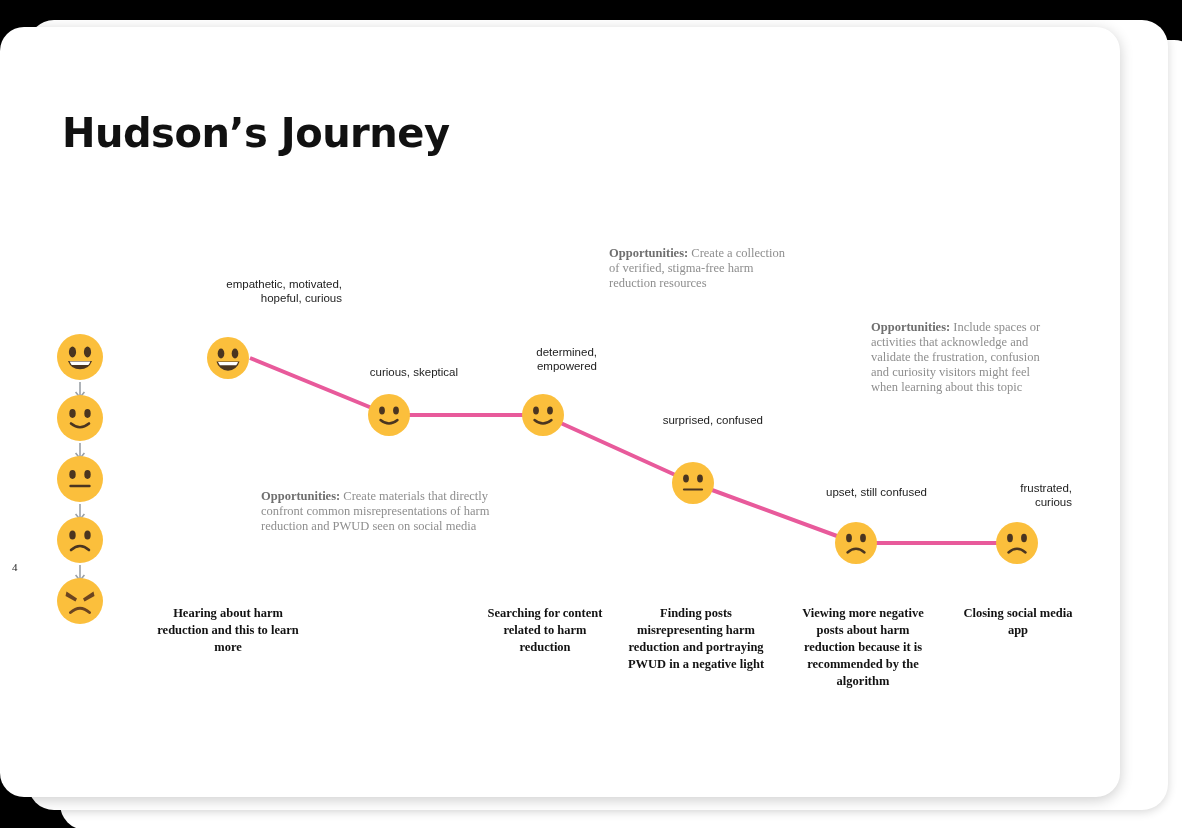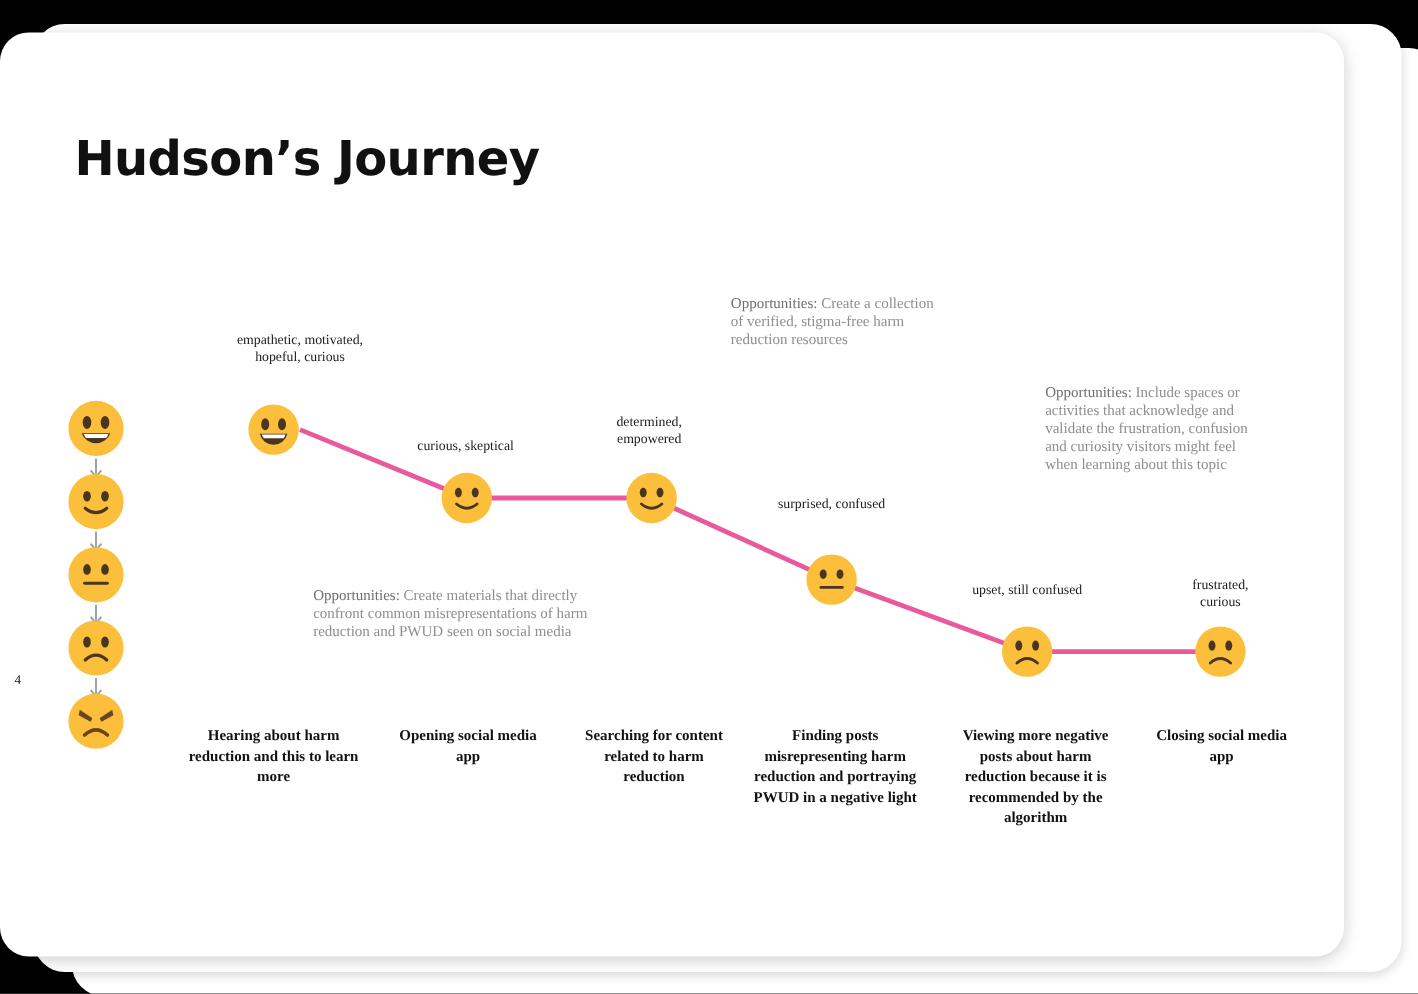--- a/index.html
+++ b/index.html
@@ -94,25 +94,25 @@
 
   
   .journey-node {
     position: absolute;
     width: 44px; height: 44px;
   }
 
   
   .emotion-label {
     position: absolute;
-    font-family: Liberation Serif, serif;
+    font-family: Liberation Sans, sans-serif;
     font-size: 11.5px;
     line-height: 14px;
     color: #1c1c1c;
-    text-align: center;
+    text-align: right;
     white-space: pre-line;
   }
 
   
   .stage-caption {
     position: absolute;
     font-family: "Liberation Serif", serif;
     font-weight: bold;
     font-size: 12.5px;
     line-height: 17px;
@@ -123,21 +123,21 @@
   
   .opportunity {
     position: absolute;
     font-family: "Liberation Serif", serif;
     font-size: 12.5px;
     line-height: 15px;
     color: #8e8e8e;
   }
   .opportunity b {
     color: #6f6f6f;
-    font-weight: normal;
+    font-weight: bold;
   }
 </style>
 </head>
 <body>
 
 <div class="card-shell" id="card-back-2"></div>
 <div class="card-shell" id="card-back-1"></div>
 <div class="card-shell" id="card-front">
 
   <div id="slide-content">
@@ -263,21 +263,20 @@
 hopeful, curious</div>
     <div class="emotion-label" style="left:318px; top:338px; width:140px;">curious, skeptical</div>
     <div class="emotion-label" style="left:485px; top:318px; width:112px;">determined,
 empowered</div>
     <div class="emotion-label" style="left:623px; top:386px; width:140px;">surprised, confused</div>
     <div class="emotion-label" style="left:785px; top:458px; width:142px;">upset, still confused</div>
     <div class="emotion-label" style="left:962px; top:454px; width:110px;">frustrated,
 curious</div>
 
     <div class="stage-caption" style="left:157px; top:578px; width:142px;">Hearing about harm reduction and this to learn more</div>
-    <div class="stage-caption" style="left:330px; top:578px; width:120px;">Opening social media app</div>
     <div class="stage-caption" style="left:484px; top:578px; width:122px;">Searching for content related to harm reduction</div>
     <div class="stage-caption" style="left:625px; top:578px; width:142px;">Finding posts misrepresenting harm reduction and portraying PWUD in a negative light</div>
     <div class="stage-caption" style="left:791px; top:578px; width:144px;">Viewing more negative posts about harm reduction because it is recommended by the algorithm</div>
     <div class="stage-caption" style="left:962px; top:578px; width:112px;">Closing social media app</div>
 
     <div class="opportunity" style="left:261px; top:462px; width:238px;">
       <b>Opportunities:</b><span> Create materials that directly confront common misrepresentations of harm reduction and PWUD seen on social media</span>
     </div>
 
     <div class="opportunity" style="left:609px; top:219px; width:180px;">

